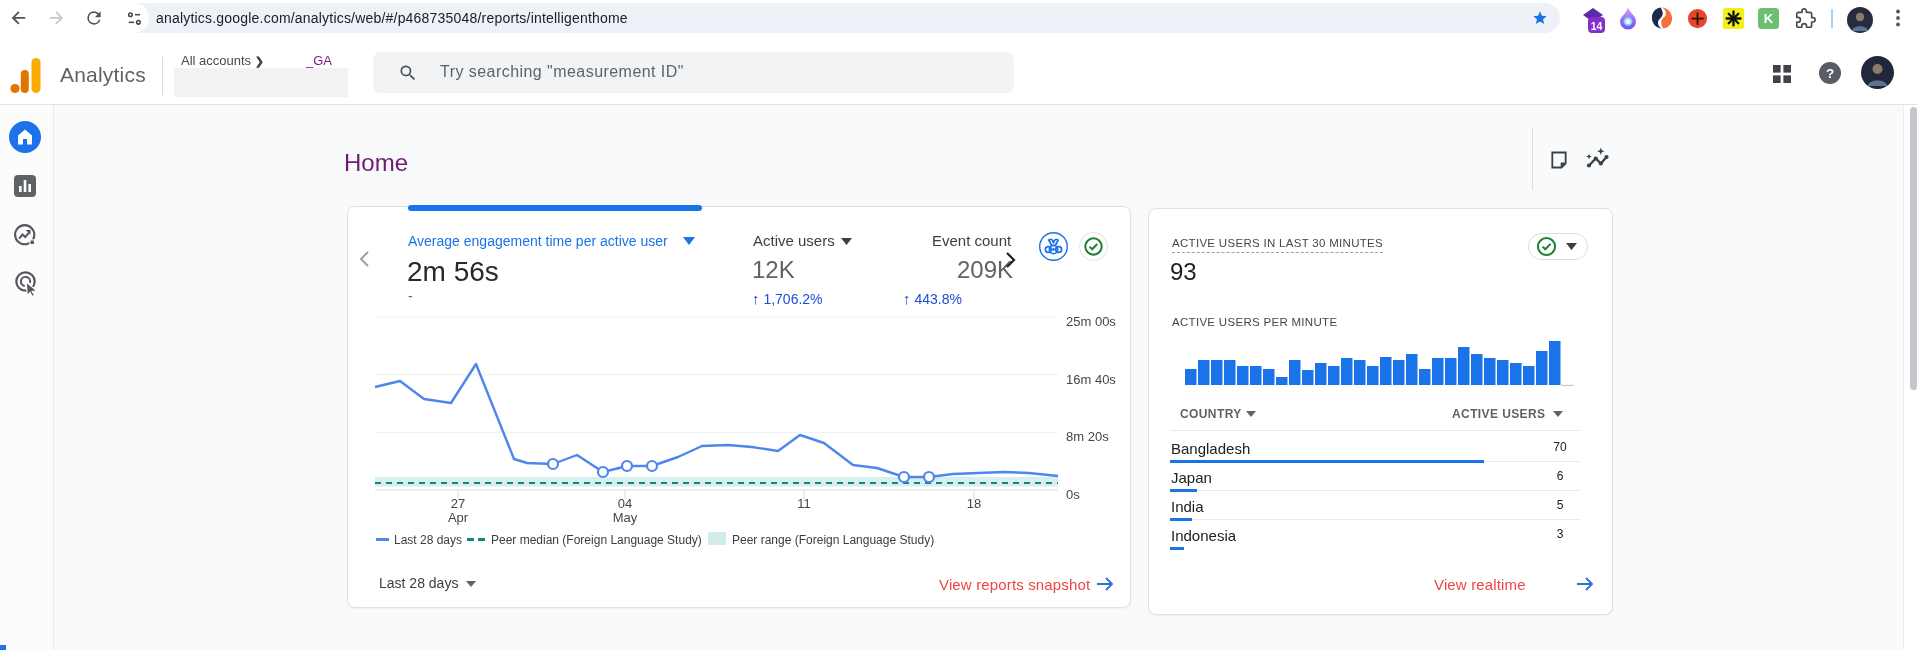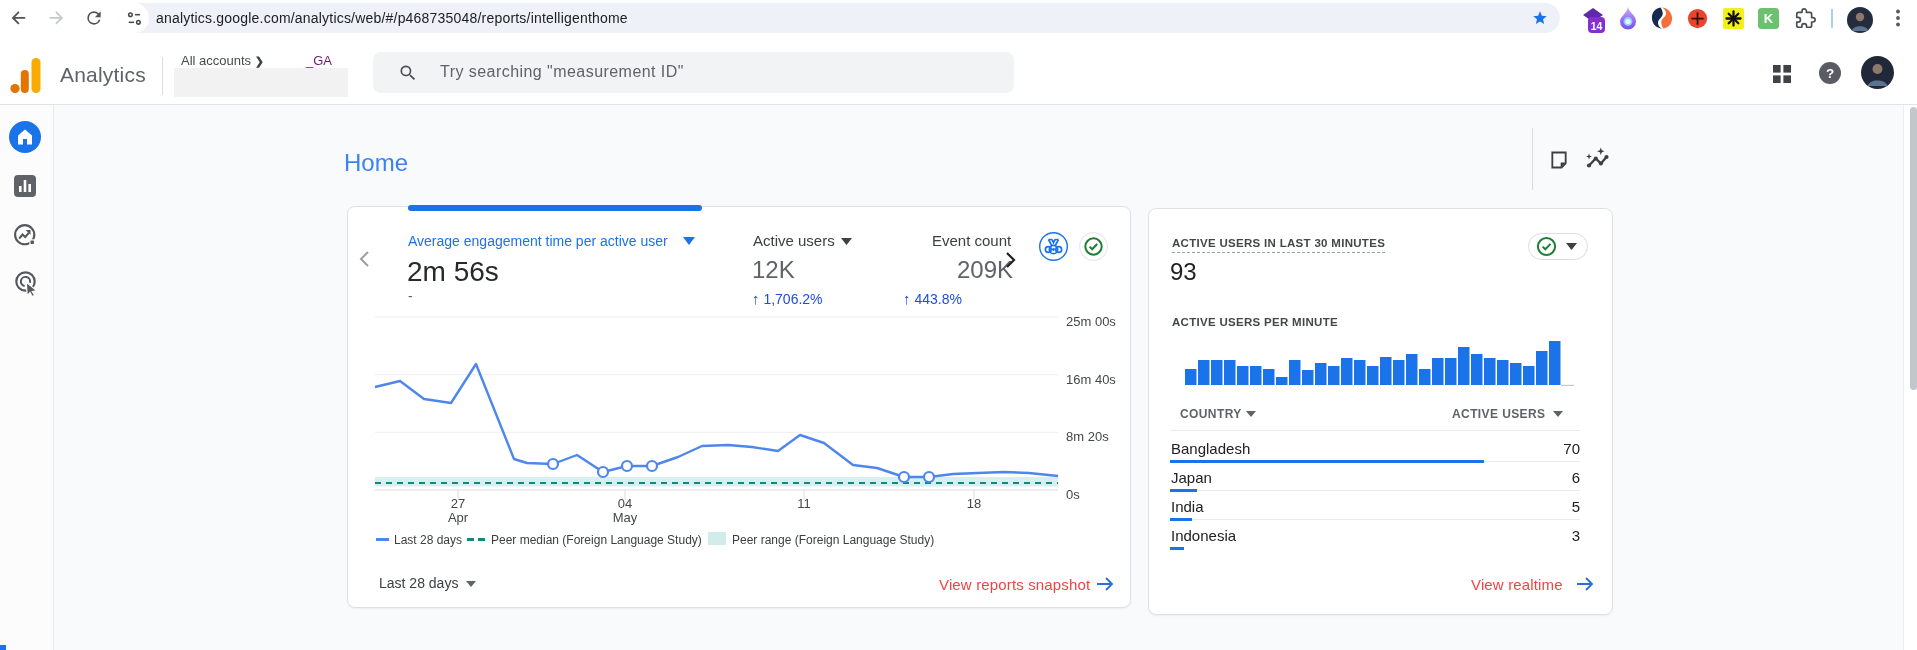--- a/index.html
+++ b/index.html
@@ -27,45 +27,45 @@
   #redact { position:absolute; left:174px; top:27px; width:174px; height:29px; background:#f2f2f2; }
   #searchbar { position:absolute; left:373px; top:11px; width:641px; height:41px;
     border-radius:8px; background:#f1f3f4; }
   #searchph { position:absolute; left:67px; top:11px; font-size:16px; color:#5f6368; }
 
   
   #content { position:absolute; left:0; top:105px; width:1917px; height:545px;
     background:#f8fafb; }
   #sidebar { position:absolute; left:0; top:105px; width:54px; height:545px;
     background:#fcfcfd; border-right:1px solid #e8eaed; }
-  #home-title { position:absolute; left:344px; top:149px; font-size:24px; color:#3b82f6; }
+  #home-title { position:absolute; left:344px; top:149px; font-size:24px; color:#701a75; }
   #rail-div { position:absolute; left:1532px; top:128px; width:1px; height:62px; background:#dadce0; }
   #scrolltrack { position:absolute; right:0; top:105px; width:14px; height:545px; background:#ffffff; border-left:1px solid #ebedef;}
   #scrollthumb { position:absolute; right:0px; top:107px; width:7px; height:283px; background:#c3c7cb; border-radius:4px; }
   #cornerblue { position:absolute; left:0; top:645px; width:6px; height:5px; background:#1a73e8; }
 
   
   .card { position:absolute; background:#fff; border:1px solid #dfe1e5; border-radius:8px;
     box-shadow:0 1px 2px rgba(60,64,67,0.06); }
   #card1 { left:347px; top:206px; width:784px; height:402px; }
   #card2 { left:1148px; top:208px; width:465px; height:407px; }
   #tabbar { position:absolute; left:408px; top:205px; width:294px; height:6px;
     border-radius:3px; background:#1a73e8; }
 
   
   .mlabel { position:absolute; font-size:15px; color:#3c4043; }
   .mbig { position:absolute; font-size:24px; color:#5f6368; }
   .mgreen { position:absolute; font-size:14px; color:#1d4ed8; }
 
   
-  .cap { position:absolute; font-size:11.5px; color:#44474a; letter-spacing:0.3px; font-weight:700; }
+  .cap { position:absolute; font-size:11.5px; color:#44474a; letter-spacing:0.3px; font-weight:400; }
   #c2-pill { position:absolute; left:1528px; top:233px; width:60px; height:27px;
     border:1px solid #dadce0; border-radius:14px; background:#fff; }
   .rowname { position:absolute; font-size:15px; color:#202124; }
-  .rowval { position:absolute; font-size:15px; color:#202124; text-align:right; width:40px; }
+  .rowval { position:absolute; font-size:12px; color:#202124; text-align:center; width:40px; }
   .rowdiv { position:absolute; left:1170px; width:410px; height:1px; background:#e8eaed; }
   .bluebar { position:absolute; height:3px; background:#1a73e8; }
   .link { position:absolute; font-size:15px; color:#ef4444; font-weight:400; letter-spacing:0.15px;}
 </style>
 </head>
 <body>
 <div id="page">
 
   <div id="content"></div>
   <div id="sidebar"></div>
@@ -424,17 +424,17 @@
 
   <div class="rowname" style="left:1171px;top:498px">India</div>
   <div class="rowval" style="left:1540px;top:498px">5</div>
   <div class="rowdiv" style="top:519px"></div>
   <div class="bluebar" style="left:1170px;top:518px;width:22px"></div>
 
   <div class="rowname" style="left:1171px;top:527px">Indonesia</div>
   <div class="rowval" style="left:1540px;top:527px">3</div>
   <div class="bluebar" style="left:1170px;top:547px;width:14px"></div>
 
-  <div class="link" style="left:1471px;top:576px">View realtime</div>
+  <div class="link" style="left:1434px;top:576px">View realtime</div>
   <svg class="abs" style="left:1576px;top:576px" width="18" height="16" viewBox="0 0 18 16">
     <path d="M1 8h15M10 2l6 6-6 6" fill="none" stroke="#2e6fd4" stroke-width="1.9"></path>
   </svg>
 </div>
 
 </body></html>

